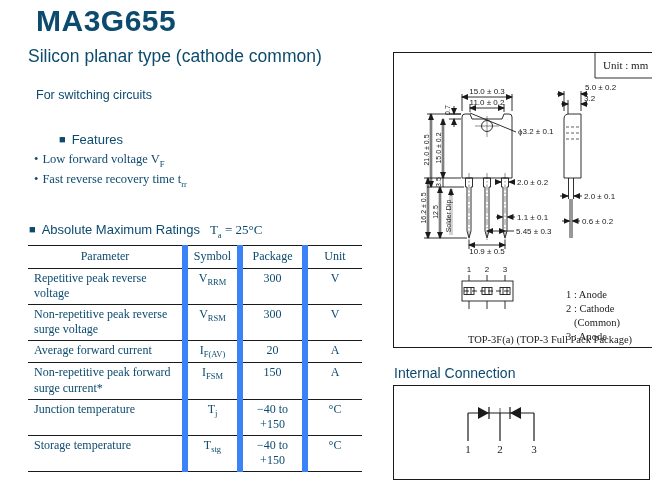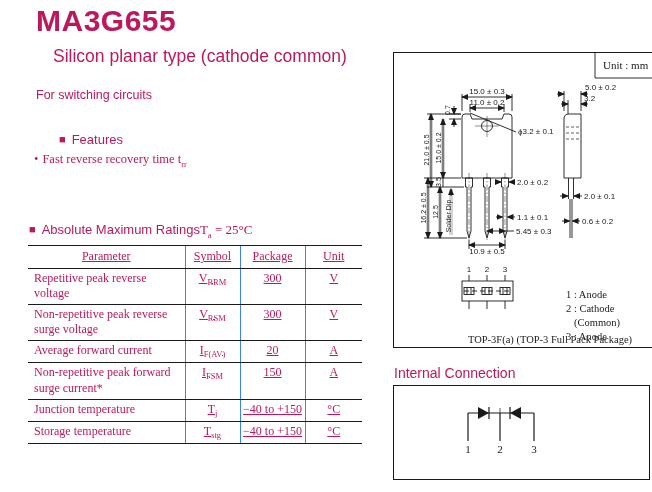--- a/index.html
+++ b/index.html
@@ -1,38 +1,38 @@
 <!DOCTYPE html>
 <html><head>
 <meta charset="utf-8">
 <style>
   html,body{margin:0;padding:0;background:#fff;}
-  .page{position:relative;width:652px;height:492px;background:#ffffff;color:#be185d;overflow:hidden;
+  .page{position:relative;width:652px;height:492px;background:#ffffff;color:#0c4a6e;overflow:hidden;
         font-family:"Liberation Serif",serif;}
   .abs{position:absolute;}
   .sans{font-family:"Liberation Sans",sans-serif;}
   .title{left:36px;top:4px;font-size:30px;font-weight:bold;letter-spacing:0.5px;}
-  .subtitle{left:53px;top:46px;font-size:17.5px;text-align:right;}
+  .subtitle{left:28px;top:46px;font-size:17.5px;text-align:right;}
   .application{left:36px;top:88px;font-size:12.5px;}
   .secthead{font-size:13px;}
   .secthead .sq{font-size:11px;margin-right:6px;position:relative;top:-1px;}
   .feat-head{left:29px;top:132px;margin-left:30px;}
   .feat-list{left:34px;top:152px;font-size:12.5px;}
   .feat{margin-bottom:3px;}
   .feat .bullet{margin-right:4px;}
   sub{font-size:8.5px;}
   .amr-head{left:29px;top:222px;}
-  .amr-head .cond{font-family:"Liberation Serif",serif;font-size:13px;}
+  .amr-head .cond{font-family:"Liberation Serif",serif;font-size:13px;margin-left:10px;}
   table.ratings{left:28px;top:245px;border-collapse:collapse;width:334px;font-size:12px;table-layout:fixed;}
   table.ratings th,table.ratings td{border-top:1px solid #1a1a1a;border-bottom:1px solid #1a1a1a;
       font-weight:normal;vertical-align:top;padding:2px 2px;line-height:1.3;}
   table.ratings th{text-align:center;padding:3px 2px;}
   table.ratings td.param{text-align:left;padding-left:6px;font-family:Liberation Serif, serif;}
-  table.ratings td.c,table.ratings th{text-align:center;text-decoration:underline;}
-  table.ratings td+td,table.ratings th+th{border-left:1px solid #3b82f6;}
+  table.ratings td.c,table.ratings th{text-align:center;}
+  table.ratings td+td,table.ratings th+th{border-left:6px solid #3b82f6;}
   col.c1{width:157px;}col.c2{width:55px;}col.c3{width:65px;}col.c4{width:57px;}
   .note{left:28px;top:425px;font-size:12px;}
   .pkgbox{left:393px;top:52px;width:255px;height:294px;border:1px solid #1a1a1a;padding-left:24px;}
   .intbox{left:393px;top:385px;width:255px;height:93px;border:1px solid #1a1a1a;}
   .int-head{left:394px;top:365px;font-size:14px;}
   svg text{fill:#1a1a1a;}
   .dim{font-family:"Liberation Sans",sans-serif;font-size:8px;}
   .dim7{font-family:"Liberation Sans",sans-serif;font-size:7px;}
   .ser10{font-family:"Liberation Serif",serif;font-size:10.5px;}
   .ser11{font-family:"Liberation Serif",serif;font-size:11px;}
@@ -44,20 +44,23 @@
 
   <div class="abs title sans">MA3G655</div>
   <div class="abs subtitle sans">Silicon planar type (cathode common)</div>
   <div class="abs application sans">For switching circuits</div>
 
   <div class="abs secthead sans feat-head">
     <span class="sq">■</span><span>Features</span>
   </div>
 
   <div class="abs feat-list">
+    <div class="feat">
+      <span class="bullet">•</span><span>Low forward voltage </span><span>V</span><sub>F</sub>
+    </div>
     <div class="feat">
       <span class="bullet">•</span><span>Fast reverse recovery time </span><span>t</span><sub>rr</sub>
     </div>
   </div>
 
   <div class="abs secthead sans amr-head">
     <span class="sq">■</span><span>Absolute Maximum Ratings</span><span class="cond"><span>T</span><sub>a</sub><span> = 25°C</span></span>
   </div>
 
   <table class="abs ratings">

